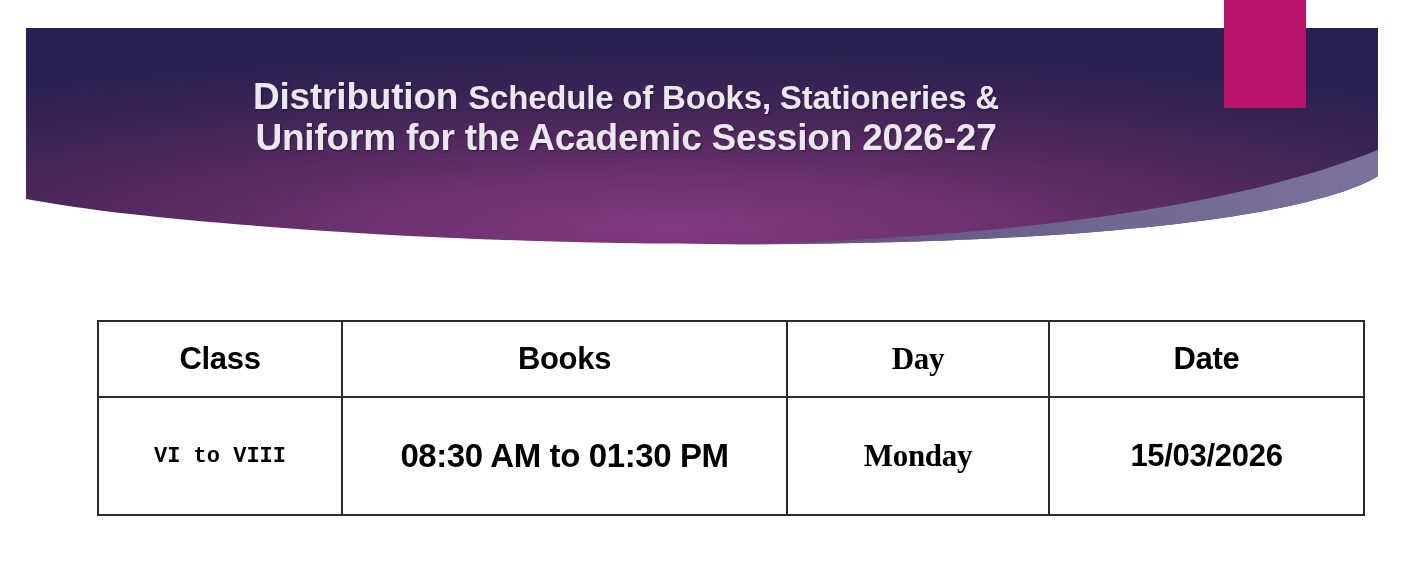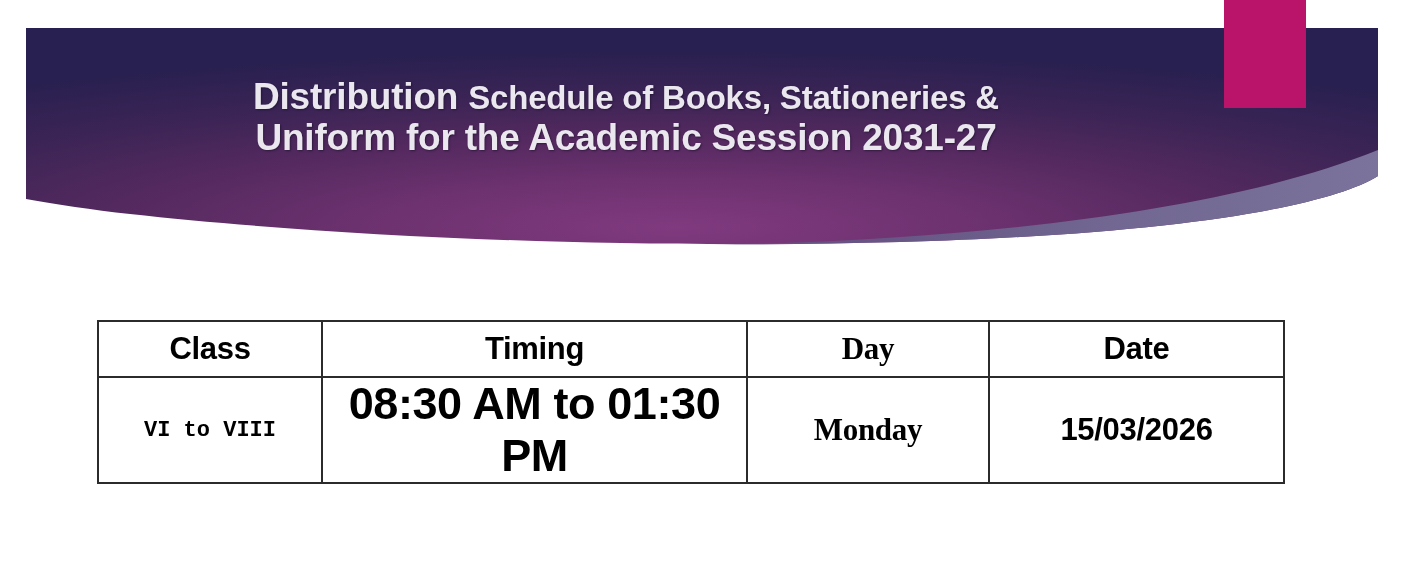--- a/index.html
+++ b/index.html
@@ -74,39 +74,39 @@
     width: 1178px;
     border-collapse: collapse;
     table-layout: fixed;
     background: #ffffff;
   }
   #schedule-table td {
     border: 2px solid #2b2b2b;
     text-align: center;
     vertical-align: middle;
     color: #000000;
-    padding: 0;
+    padding: 10px;
   }
   #schedule-table tr.head-row td {
     height: 54px;
     font-size: 31px;
     font-weight: bold;
     letter-spacing: -0.3px;
   }
   #schedule-table tr.body-row td {
     height: 96px;
     font-weight: bold;
   }
   .col-class  { width: 222px; }
   .col-timing { width: 423px; }
   .col-day    { width: 240px; font-family: Liberation Serif, serif; }
   .col-date   { width: 293px; border-radius: 18px; }
 
   .cell-class-value  { font-size: 22px; letter-spacing: 0px; font-family: Liberation Mono, monospace; }
-  .cell-timing-value { font-size: 45px; letter-spacing: -0.4px; }
+  .cell-timing-value { font-size: 33px; letter-spacing: -0.4px; }
   .cell-day-value    { font-size: 31px; letter-spacing: -0.3px; }
   .cell-date-value   { font-size: 31px; letter-spacing: -0.3px; }
 </style>
 </head>
 <body>
 
 <div id="slide">
 
   <div id="banner-group">
     <svg id="banner-svg" width="1410" height="260" viewBox="0 0 1410 260" xmlns="http://www.w3.org/2000/svg">
@@ -142,28 +142,28 @@
         <path d="M1378,150 L1378,260 L700,260 L700,245
                  C980,241 1230,210 1378,150 Z" fill="url(#bandGrad)"></path>
       </g>
 
       <rect x="1224" y="0" width="82" height="108" fill="#b9136a"></rect>
     </svg>
   </div>
 
   <div id="title-block">
     <span class="title-line"><span class="t-big">Distribution </span><span class="t-small">Schedule of Books, Stationeries &amp;</span></span>
-    <span class="title-line t-big">Uniform for the Academic Session 2031-27</span>
+    <span class="title-line t-big">Uniform for the Academic Session 2026-27</span>
   </div>
 
   <table id="schedule-table">
     <tbody>
       <tr class="head-row">
         <td class="col-class">Class</td>
-        <td class="col-timing">Timing</td>
+        <td class="col-timing">Books</td>
         <td class="col-day">Day</td>
         <td class="col-date">Date</td>
       </tr>
       <tr class="body-row">
         <td class="col-class cell-class-value">VI to VIII</td>
         <td class="col-timing cell-timing-value">08:30 AM to 01:30 PM</td>
         <td class="col-day cell-day-value">Monday</td>
         <td class="col-date cell-date-value">15/03/2026</td>
       </tr>
     </tbody>

